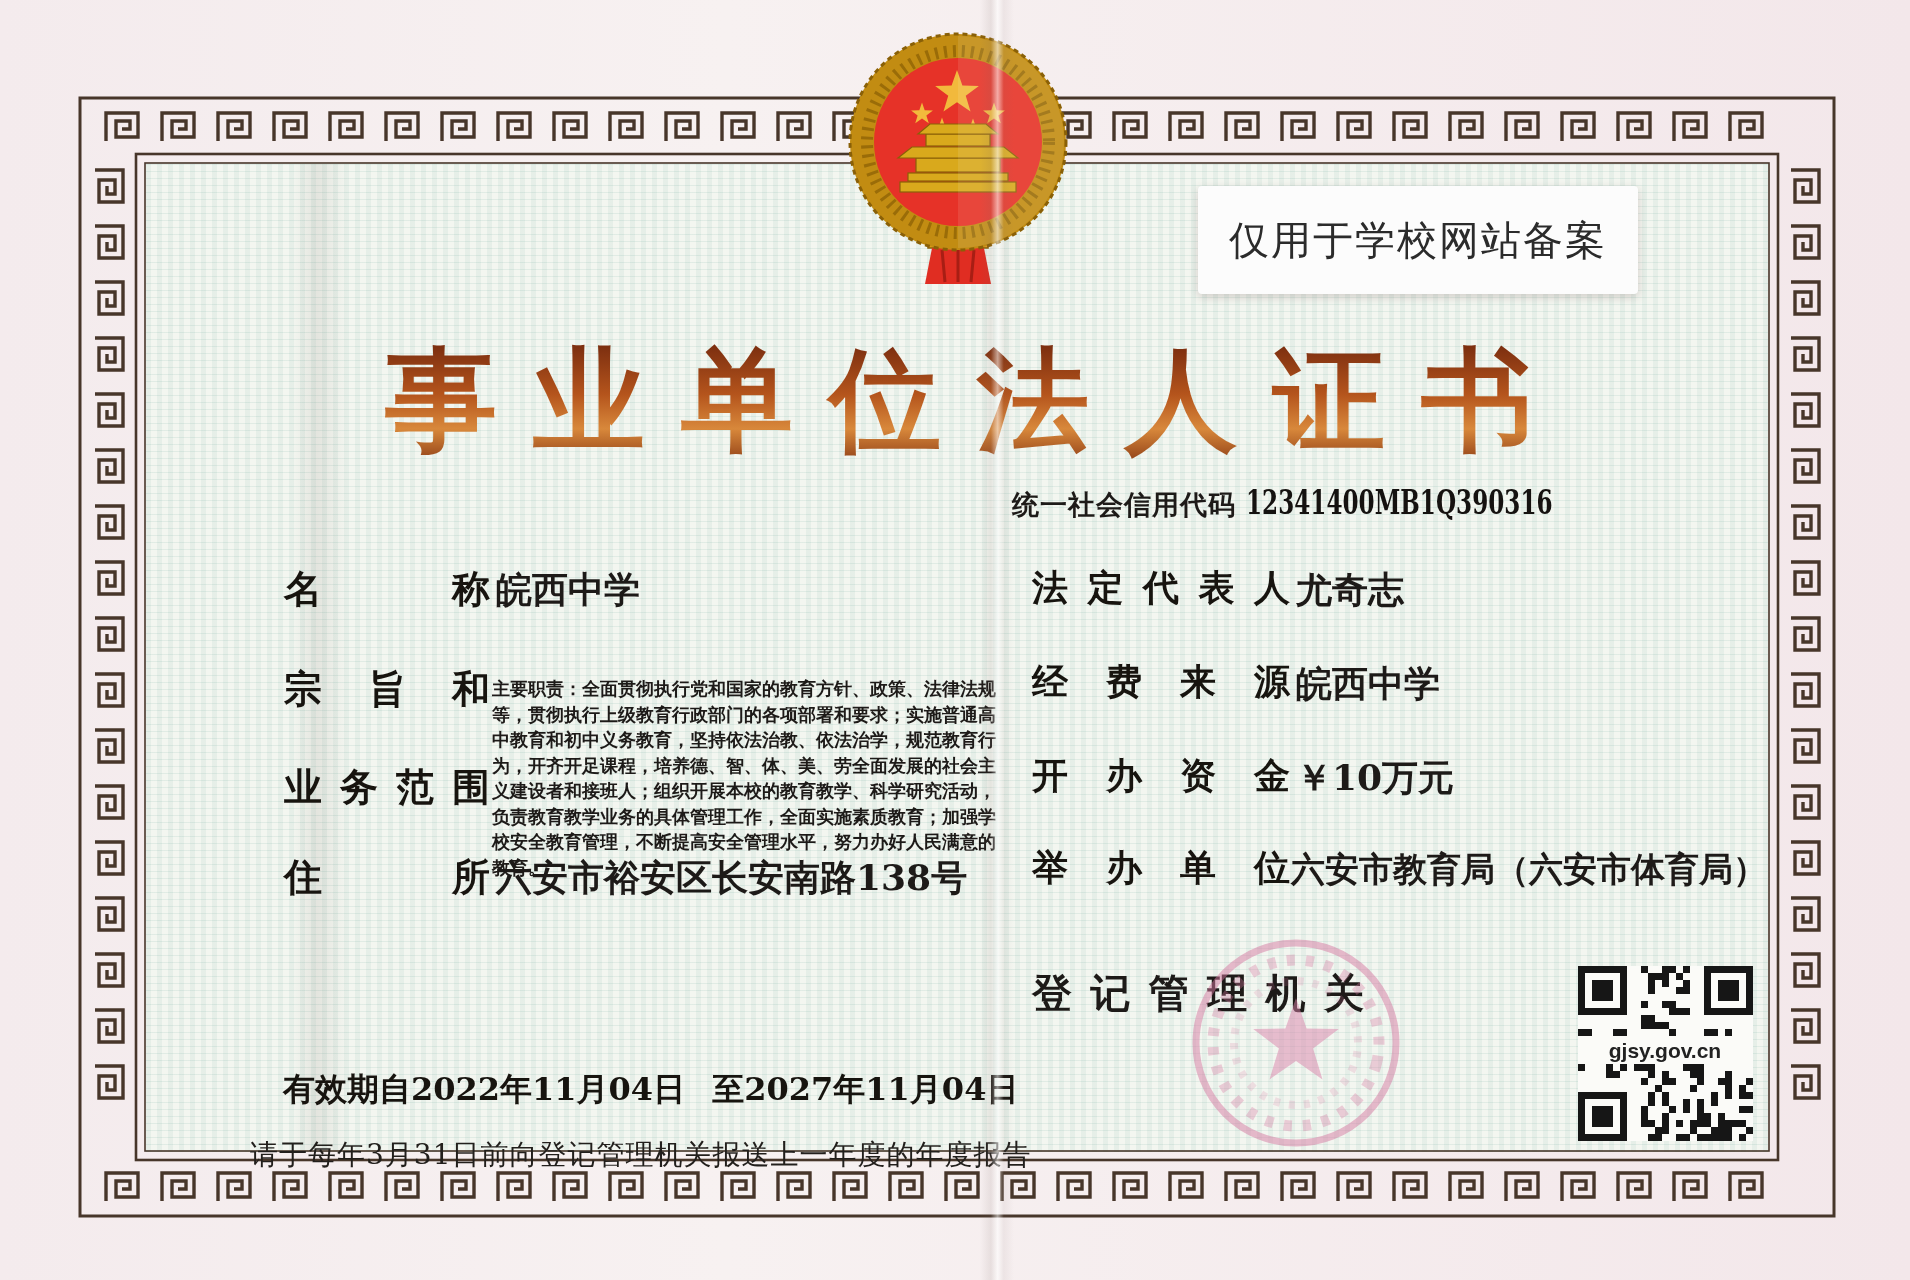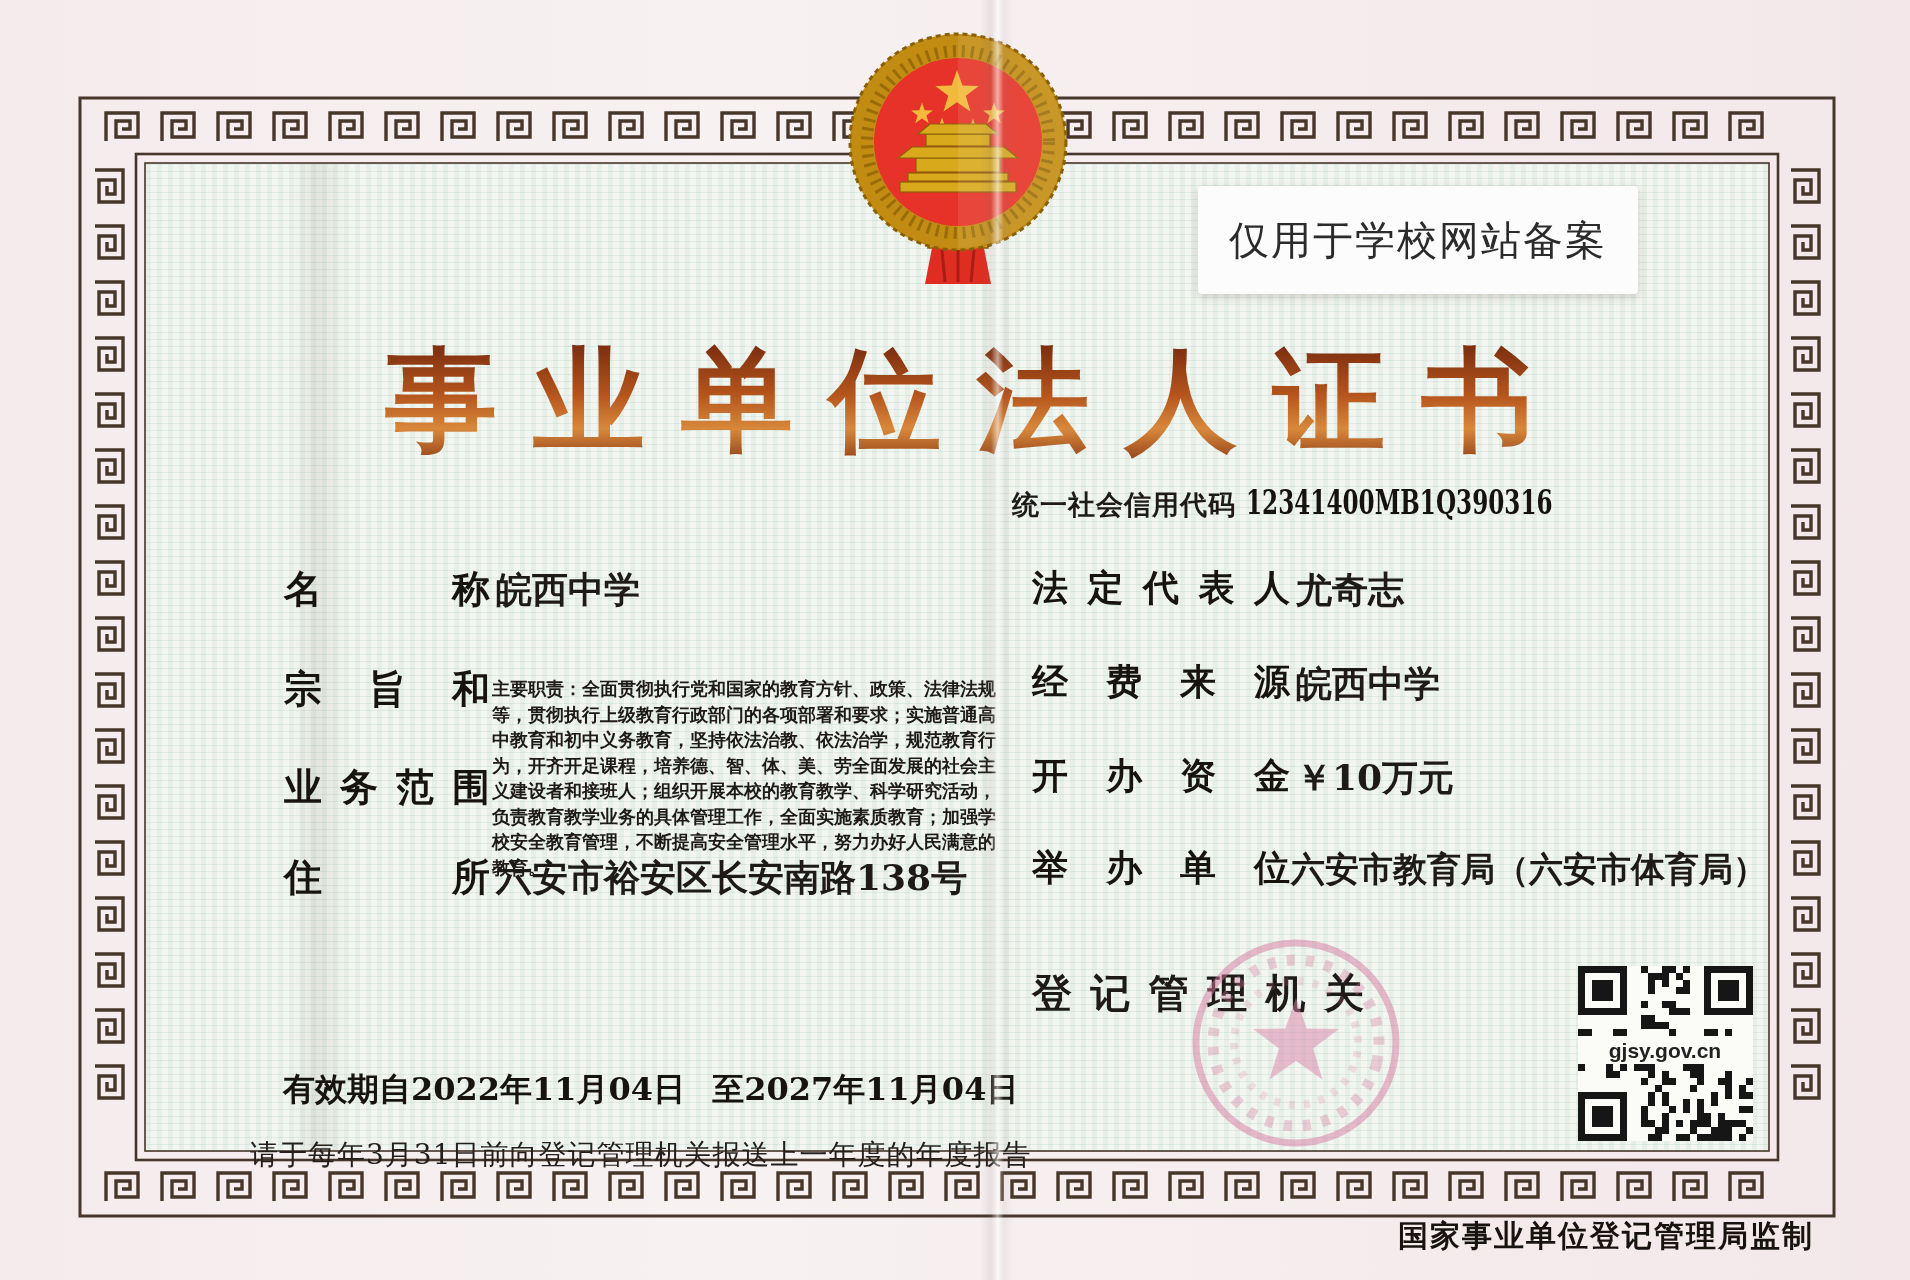--- a/index.html
+++ b/index.html
@@ -444,16 +444,15 @@
         <rect x="140" y="14" width="21" height="21"></rect>
         <rect x="0" y="126" width="49" height="49"></rect>
         <rect x="7" y="133" width="35" height="35" fill="#fbfbf8"></rect>
         <rect x="14" y="140" width="21" height="21"></rect>
       </g>
     <text class="qr-caption" x="87" y="92" text-anchor="middle" font-size="21" fill="#222">gjsy.gov.cn</text>
   </svg>
 
   <div class="abs validity">有效期自2022年11月04日 至2027年11月04日</div>
   <div class="abs report-note">请于每年3月31日前向登记管理机关报送上一年度的年度报告</div>
-  <div class="abs issuer">国家事业单位登记管理局监制</div>
 
   <div class="abs crease"></div>
 </div>
 
 </body></html>

